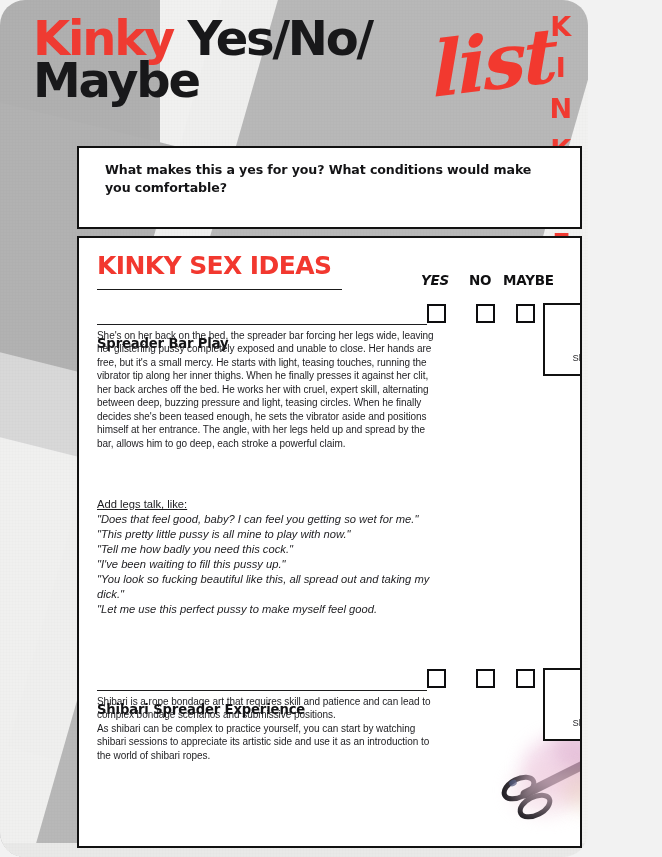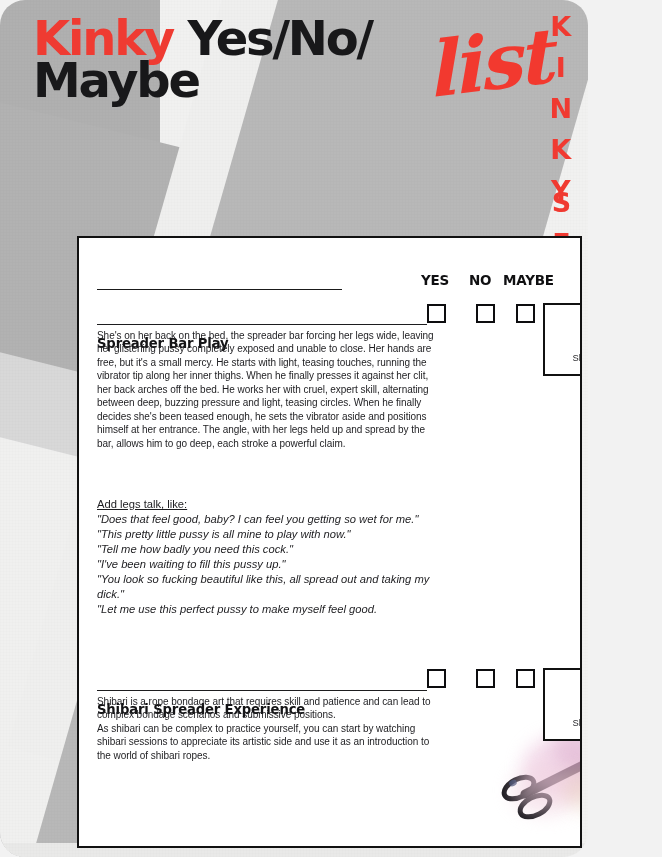--- a/index.html
+++ b/index.html
@@ -203,21 +203,21 @@
     top: 34px;
     left: 340px;
     width: 160px;
     font-family: "DejaVu Sans", sans-serif;
     font-weight: 700;
     font-size: 13.5px;
     color: #101012;
     letter-spacing: -.2px;
   }
   .col-heads span { position: absolute; }
-  .ch-yes   { left: 2px; }
+  .ch-yes   { left: 2px; font-style: italic; }
   .ch-no    { left: 50px; }
   .ch-maybe { left: 84px; }
 
   
   .entry { position: absolute; left: 0; width: 501px; }
   .entry-1 { top: 66px; }
   .entry-2 { top: 432px; }
 
   .entry-head {
     position: absolute;
@@ -348,23 +348,27 @@
     <span>N</span>
     <span>K</span>
     <span>Y</span>
   </div>
   <div class="side-word side-sex">
     <span>S</span>
     <span>E</span>
     <span>X</span>
   </div>
 
+  <div class="panel question-panel">
+    <div class="question-text">What makes this a yes for you? What conditions would make you comfortable?</div>
+  </div>
 
   <div class="panel main-panel">
 
+    <div class="section-title">KINKY SEX IDEAS</div>
     <div class="section-rule"></div>
 
     <div class="col-heads">
       <span class="ch-yes">YES</span>
       <span class="ch-no">NO</span>
       <span class="ch-maybe">MAYBE</span>
     </div>
 
     <div class="entry entry-1">
       <div class="entry-head">Spreader Bar Play</div>

